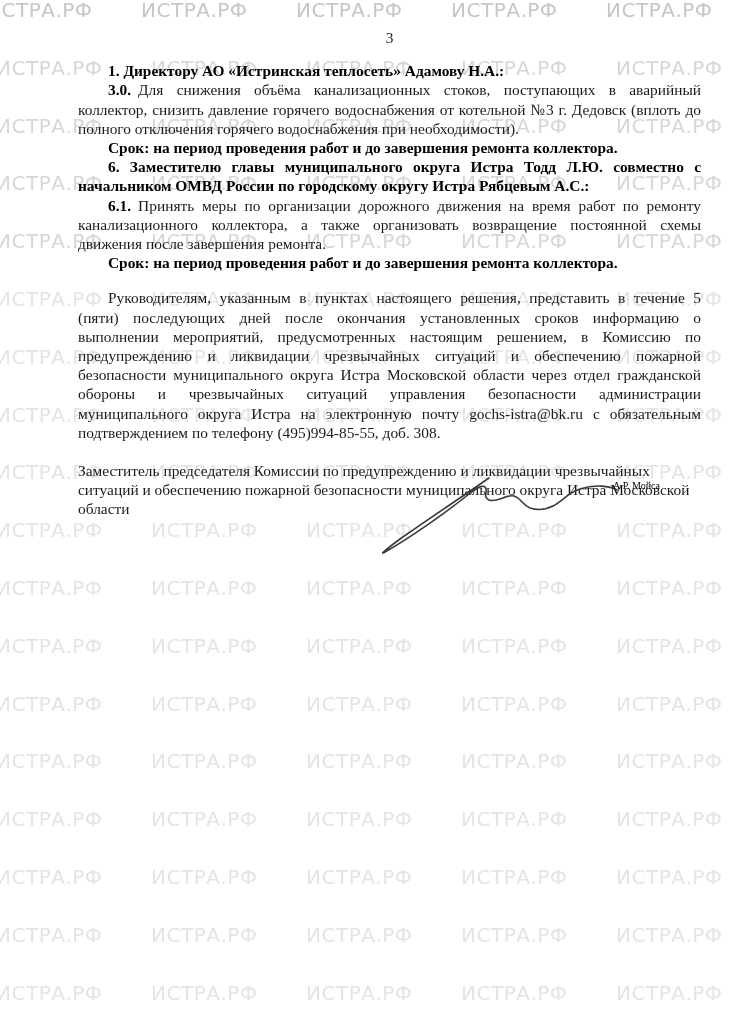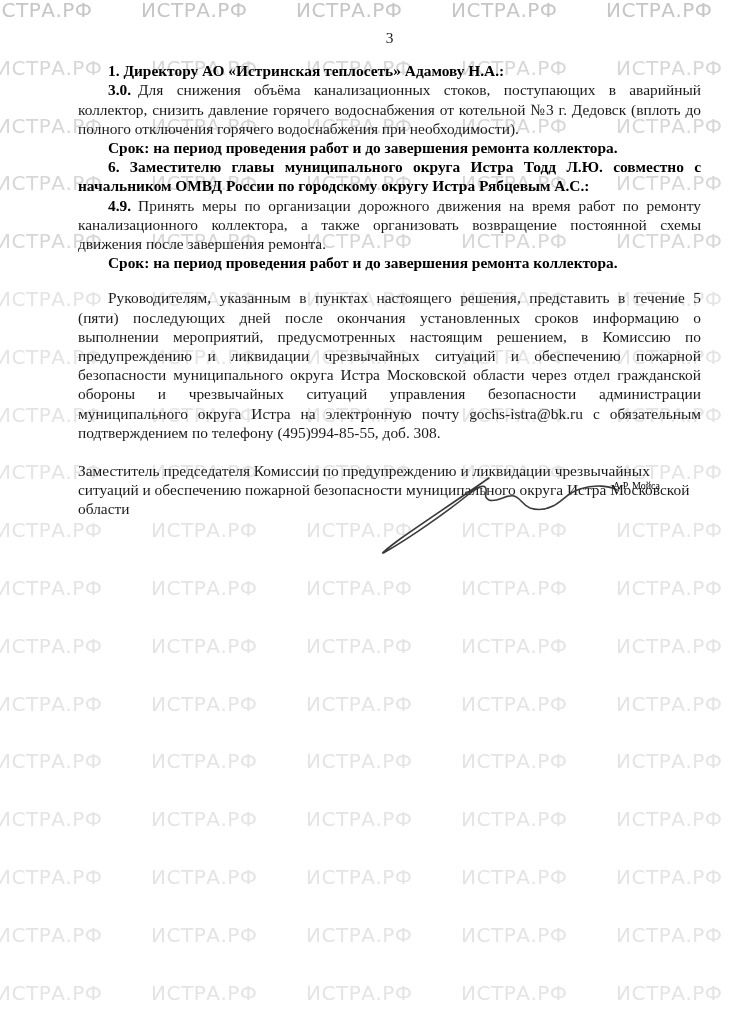--- a/index.html
+++ b/index.html
@@ -168,21 +168,21 @@
     <p class="page-number">3</p>
 
     <p class="bold indent justify">1. Директору АО «Истринская теплосеть» Адамову Н.А.:</p>
 
     <p class="indent justify"><span class="num">3.0.</span><span>Для снижения объёма канализационных стоков, поступающих в аварийный коллектор, снизить давление горячего водоснабжения от котельной №3 г. Дедовск (вплоть до полного отключения горячего водоснабжения при необходимости).</span></p>
 
     <p class="bold indent">Срок: на период проведения работ и до завершения ремонта коллектора.</p>
 
     <p class="bold indent justify">6. Заместителю главы муниципального округа Истра Тодд Л.Ю. совместно с начальником ОМВД России по городскому округу Истра Рябцевым А.С.:</p>
 
-    <p class="indent justify"><span class="num">4.9.</span><span>Принять меры по организации дорожного движения на время работ по ремонту канализационного коллектора, а также организовать возвращение постоянной схемы движения после завершения ремонта.</span></p>
+    <p class="indent justify"><span class="num">6.1.</span><span>Принять меры по организации дорожного движения на время работ по ремонту канализационного коллектора, а также организовать возвращение постоянной схемы движения после завершения ремонта.</span></p>
 
     <p class="bold indent">Срок: на период проведения работ и до завершения ремонта коллектора.</p>
 
     <p class="indent justify closing">Руководителям, указанным в пунктах настоящего решения, представить в течение 5 (пяти) последующих дней после окончания установленных сроков информацию о выполнении мероприятий, предусмотренных настоящим решением, в Комиссию по предупреждению и ликвидации чрезвычайных ситуаций и обеспечению пожарной безопасности муниципального округа Истра Московской области через отдел гражданской обороны и чрезвычайных ситуаций управления безопасности администрации муниципального округа Истра на электронную почту gochs-istra@bk.ru с обязательным подтверждением по телефону (495)994-85-55, доб. 308.</p>
 
     <p class="sig-title">Заместитель председателя Комиссии по предупреждению и ликвидации чрезвычайных ситуаций и обеспечению пожарной безопасности муниципального округа Истра Московской области</p>
   </div>
 
   <svg class="signature-svg" viewBox="368 468 262 88" aria-hidden="true">
     <path d="M 489 478

